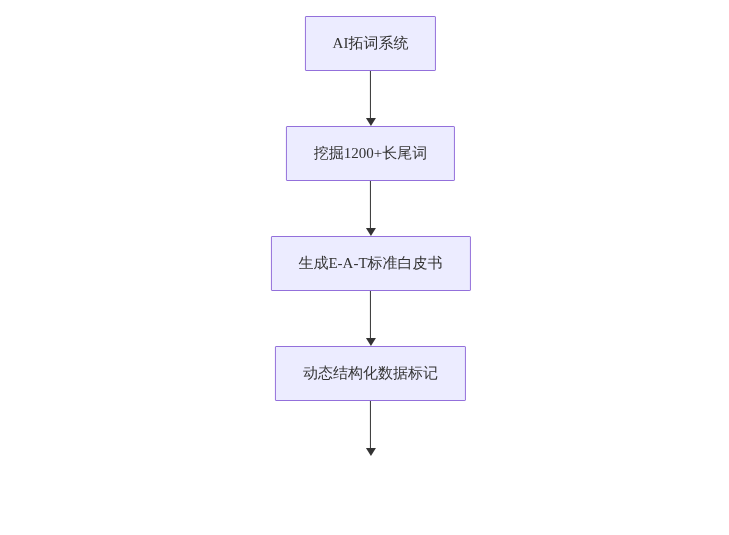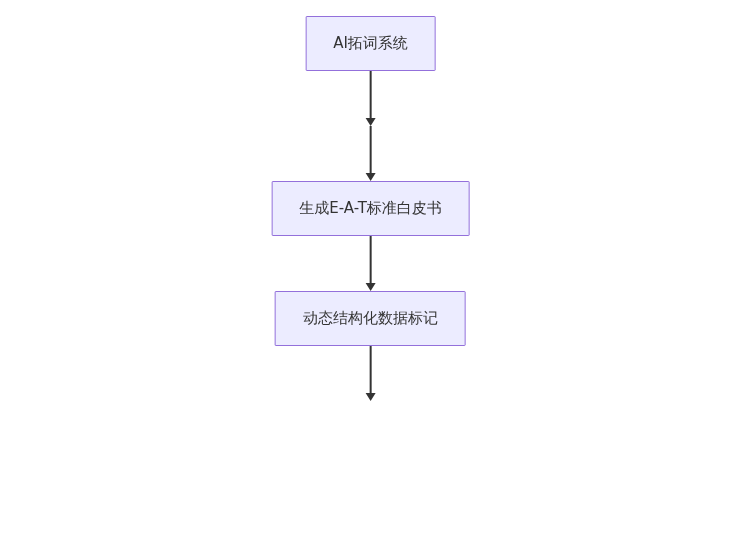--- a/index.html
+++ b/index.html
@@ -27,20 +27,21 @@
   .node {
     background: #ececff;
     border: 1px solid #9370db;
     color: #333333;
     font-size: 15px;
     line-height: 1;
     padding: 19px 27px;
     text-align: right;
     white-space: nowrap;
     border-radius: 1px;
+    font-family: Liberation Serif, serif;
   }
   .arrow {
     display: flex;
     flex-direction: column;
     align-items: center;
     height: 55px;
   }
   .arrow .line {
     width: 1.5px;
     flex: 1;
@@ -60,20 +61,21 @@
 <div class="canvas">
   <div class="flow">
 
     <div class="node">AI拓词系统</div>
 
     <div class="arrow">
       <div class="line"></div>
       <div class="head"></div>
     </div>
 
+    <div class="node">挖掘1200+长尾词</div>
 
     <div class="arrow">
       <div class="line"></div>
       <div class="head"></div>
     </div>
 
     <div class="node">生成E-A-T标准白皮书</div>
 
     <div class="arrow">
       <div class="line"></div>

